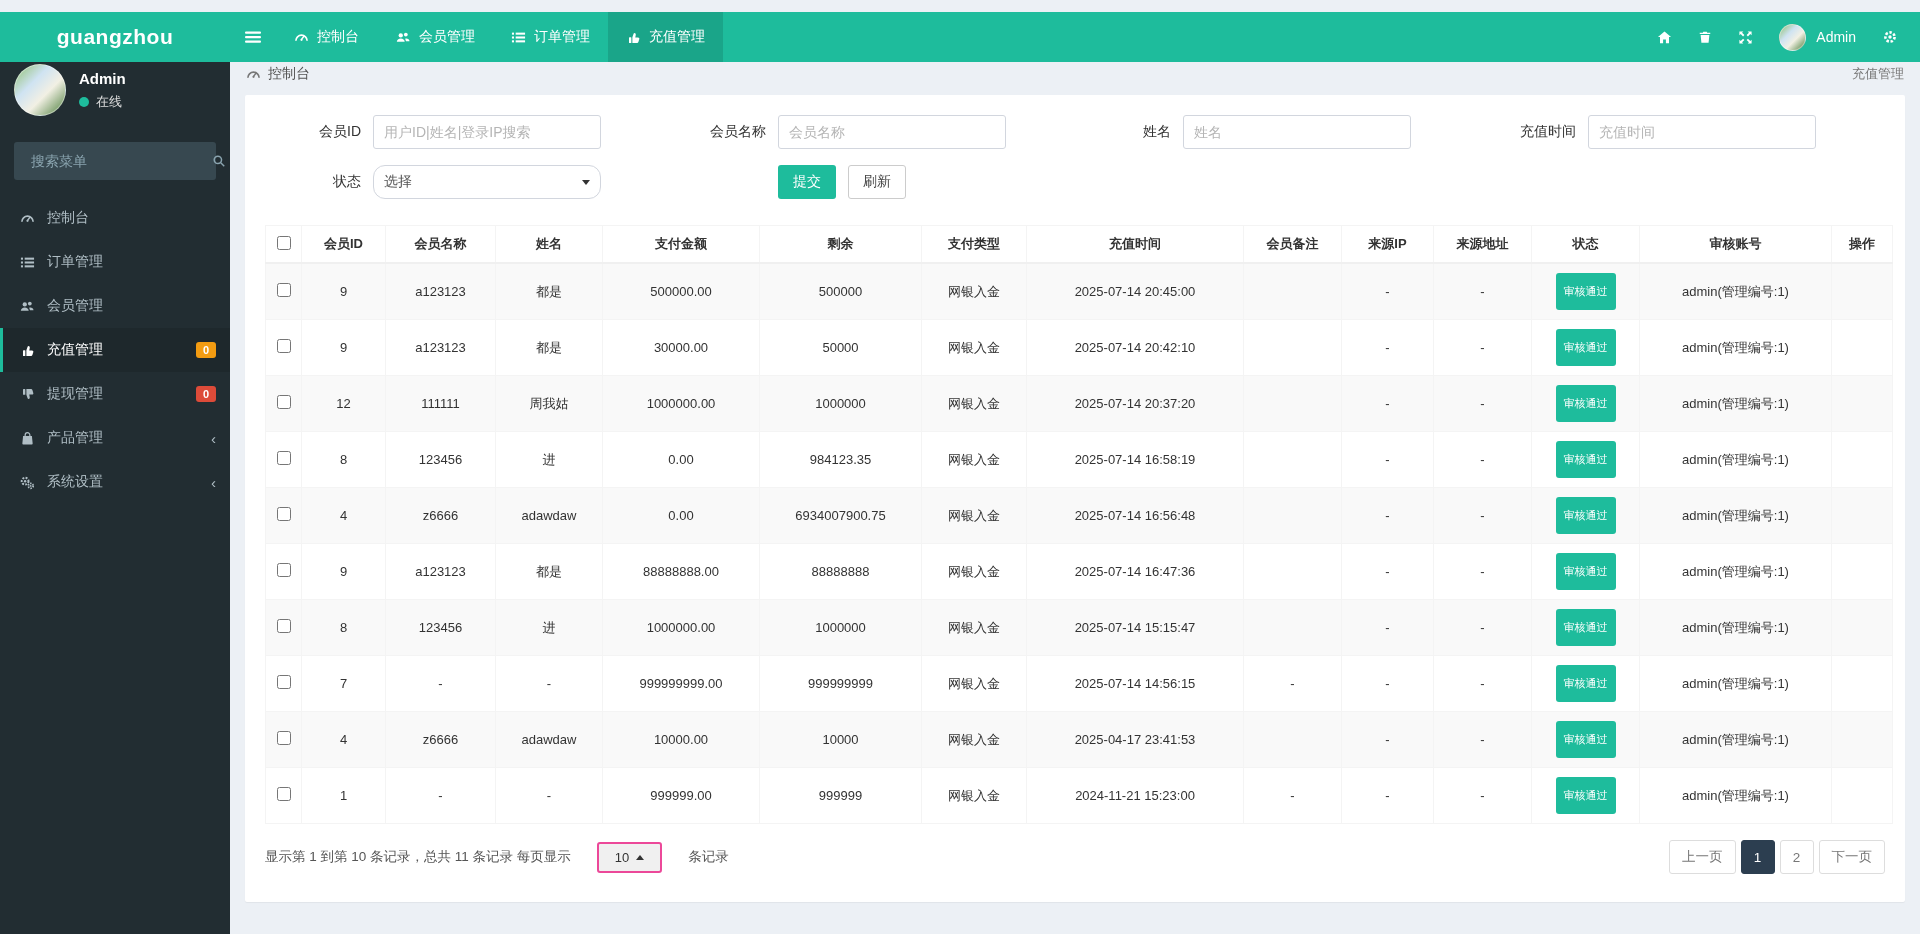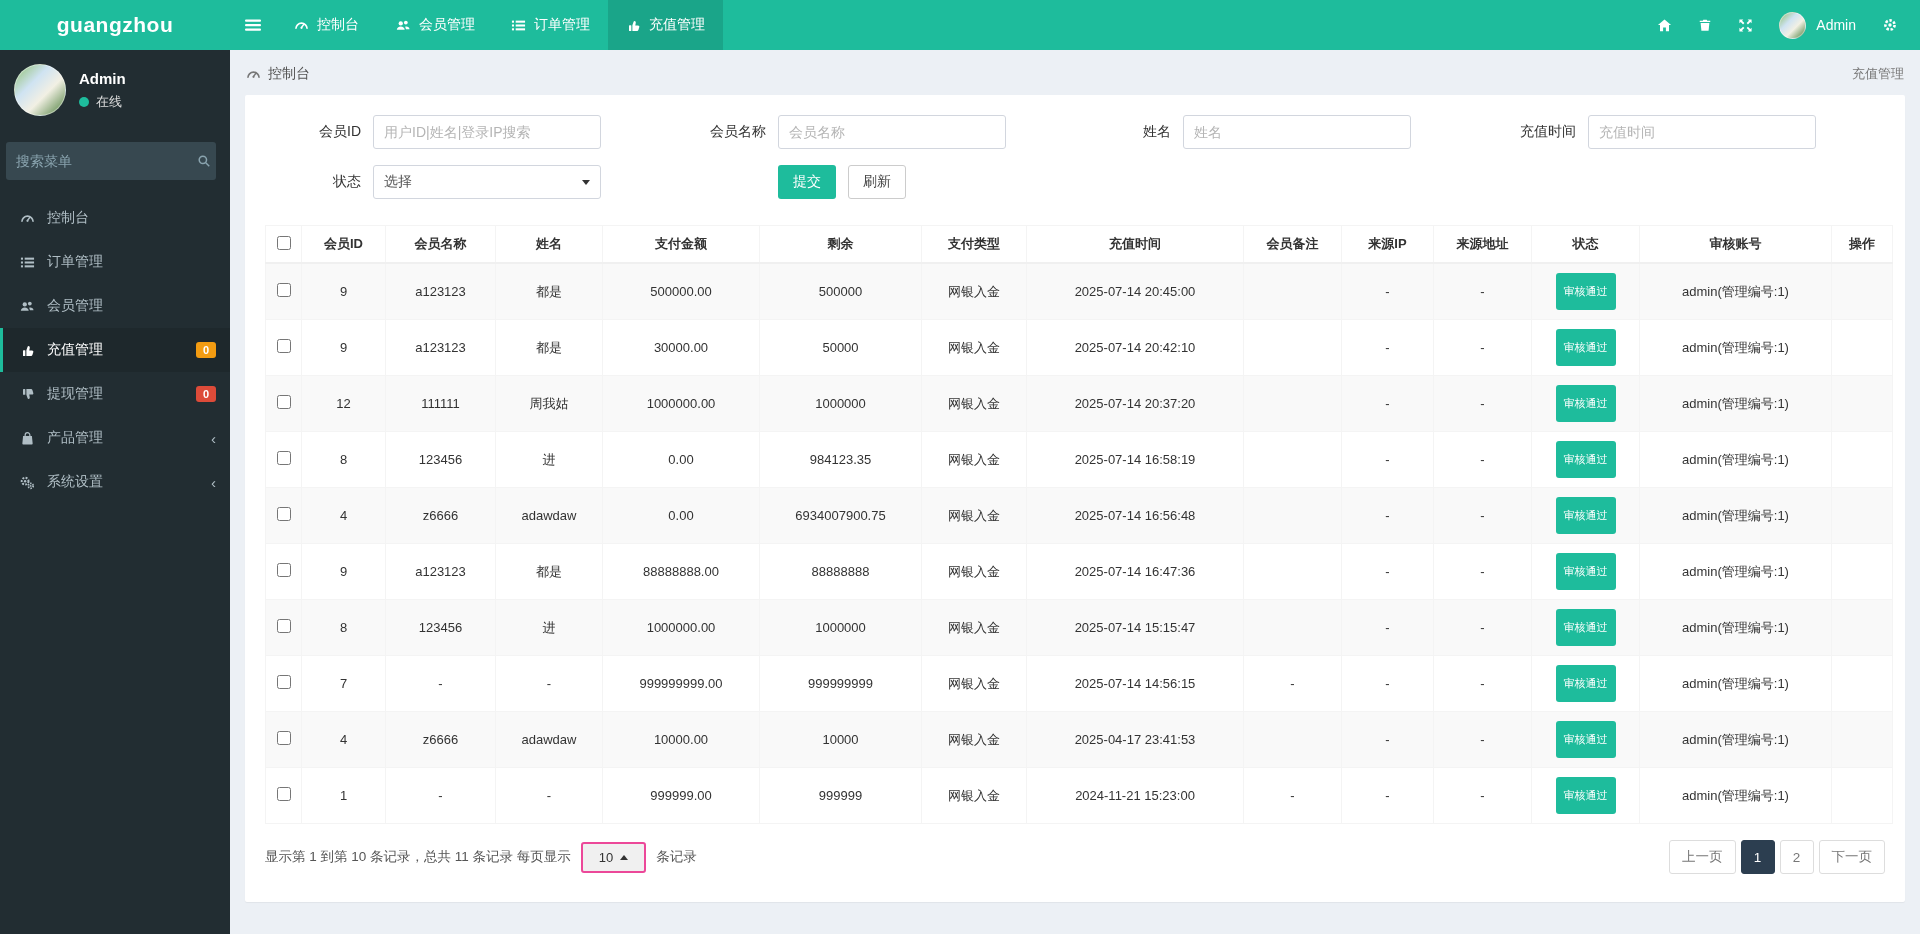--- a/index.html
+++ b/index.html
@@ -2,41 +2,41 @@
 <html><head>
 <meta charset="utf-8">
 <style>
   * { margin:0; padding:0; box-sizing:border-box; }
   html,body { width:1920px; height:934px; overflow:hidden; }
   body { font-family:"Liberation Sans", sans-serif; font-size:13px; background:#ecf0f5; color:#333; }
   .icon { display:inline-flex; align-items:center; justify-content:center; }
   .icon svg { display:block; }
 
   
-  .navbar { position:absolute; top:0; left:0; width:1920px; height:50px; background:#1ebc9c; display:flex; align-items:stretch; z-index:5; }
+  .navbar { position:absolute; top:12px; left:0; width:1920px; height:50px; background:#1ebc9c; display:flex; align-items:stretch; z-index:5; }
   .brand { width:230px; display:flex; align-items:center; justify-content:center; color:#fff; font-size:21px; font-weight:bold; letter-spacing:0.5px; }
   .nav-left { display:flex; align-items:stretch; flex:1; }
   .hamburger { width:46px; display:flex; align-items:center; justify-content:center; color:#fff; cursor:pointer; }
   .nav-item { display:flex; align-items:center; gap:8px; padding:0 18px; color:#fff; font-size:14px; cursor:pointer; text-decoration:none; }
   .nav-item.active { background:rgba(0,0,0,0.12); }
   .nav-right { display:flex; align-items:center; gap:26px; padding-right:22px; color:#fff; }
   .nav-right .icon { cursor:pointer; }
   .nav-user { display:flex; align-items:center; gap:10px; cursor:pointer; }
   .avatar { border-radius:50%; background:linear-gradient(135deg,#8fbf6f 0%,#cfe3f2 35%,#f2f0e4 60%,#4a7d3a 100%); border:1px solid rgba(255,255,255,0.4); }
   .avatar.sm { width:27px; height:27px; }
   .nav-user-name { font-size:14px; color:#fff; }
 
   
   .sidebar { position:absolute; top:50px; left:0; width:230px; height:884px; background:#222d32; }
   .user-panel { display:flex; align-items:center; gap:13px; padding:14px 12px 16px 14px; }
   .avatar.lg { width:52px; height:52px; }
   .user-name { color:#fff; font-size:15px; font-weight:bold; margin-bottom:6px; }
   .user-status { color:#ddd; font-size:13px; display:flex; align-items:center; gap:7px; }
   .status-dot { width:10px; height:10px; border-radius:50%; background:#1ebc9c; display:inline-block; }
-  .side-search { margin:10px 14px 16px 6px; background:#374850; border-radius:3px; height:38px; display:flex; align-items:center; padding:0 10px; }
+  .side-search { margin:10px 14px 16px 14px; background:#374850; border-radius:3px; height:38px; display:flex; align-items:center; padding:0 17px; }
   .side-search input { flex:1; background:transparent; border:none; outline:none; color:#cfd8dc; font-size:14px; font-family:inherit; }
   .side-search input::placeholder { color:#8aa4af; }
   .side-search .icon { color:#8aa4af; cursor:pointer; }
   .side-menu { list-style:none; }
   .side-item { display:flex; align-items:center; padding:13px 14px 13px 15px; color:#b0bec5; font-size:14px; cursor:pointer; border-left:3px solid transparent; }
   .side-item .icon { width:18px; margin-right:11px; color:#b0bec5; }
   .side-item.active { background:#1e282c; color:#fff; border-left-color:#1ebc9c; }
   .side-item.active .icon { color:#fff; }
   .side-label { flex:1; }
   .side-badge { font-size:11px; font-weight:bold; color:#fff; padding:2px 7px; border-radius:3px; }
@@ -50,39 +50,39 @@
   .crumb-right { font-size:13px; color:#777; }
 
   .card { background:#fff; margin:0 15px; padding:20px 20px 28px 20px; border-radius:2px; box-shadow:0 1px 1px rgba(0,0,0,0.05); }
 
   
   .filter-grid { display:grid; grid-template-columns:repeat(4,1fr); row-gap:16px; margin-bottom:26px; }
   .filter-cell { display:flex; align-items:center; }
   .filter-label { width:96px; text-align:right; margin-right:12px; font-size:14px; color:#333; }
   .f-input { width:228px; height:34px; border:1px solid #d2d6de; border-radius:3px; padding:0 10px; font-size:14px; color:#555; font-family:inherit; outline:none; }
   .f-input::placeholder { color:#b5b5b5; }
-  .f-select { width:228px; height:34px; border:1px solid #d2d6de; border-radius:3px; padding:0 10px; font-size:14px; color:#555; display:flex; align-items:center; justify-content:space-between; cursor:pointer; background:#fff; }
+  .f-select { width:228px; height:34px; border:1px solid #d2d6de; border-radius:12px; padding:0 10px; font-size:14px; color:#555; display:flex; align-items:center; justify-content:space-between; cursor:pointer; background:#fff; }
   .caret-down { width:0; height:0; border-left:4px solid transparent; border-right:4px solid transparent; border-top:5px solid #333; }
   .caret-up { width:0; height:0; border-left:4px solid transparent; border-right:4px solid transparent; border-bottom:5px solid #333; display:inline-block; margin-left:7px; }
   .btn-row { margin-left:108px; display:flex; gap:12px; }
   .btn { height:34px; padding:0 14px; border-radius:3px; font-size:14px; cursor:pointer; border:1px solid transparent; font-family:inherit; }
   .btn-submit { background:#1ebc9c; color:#fff; }
   .btn-refresh { background:#fff; color:#444; border-color:#ccc; }
 
   
   table { width:100%; border-collapse:collapse; table-layout:fixed; }
   th, td { border:1px solid #f4f4f4; text-align:center; padding:9px 4px; font-size:13px; color:#333; overflow:hidden; white-space:nowrap; }
   th { font-weight:bold; border-bottom:2px solid #f0f0f0; }
   tbody tr:nth-child(odd) { background:#f9f9f9; }
   table input[type=checkbox] { width:14px; height:14px; cursor:pointer; }
   .status-badge { background:#1ebc9c; color:#fff; font-size:11px; padding:11px 8px; border-radius:3px; display:inline-block; }
 
   
   .table-footer { display:flex; align-items:center; justify-content:space-between; margin-top:16px; color:#555; font-size:13.5px; }
-  .page-summary { display:flex; align-items:center; gap:6px; }
+  .page-summary { display:flex; align-items:center; gap:22px; }
   .page-size-btn { display:inline-flex; align-items:center; background:#f0f0f0; border:2px solid #ec4899; border-radius:3px; padding:6px 16px; font-size:13px; color:#333; cursor:pointer; margin:0 4px; }
   .pager { display:flex; gap:5px; }
   .page-btn { min-width:34px; height:34px; padding:0 12px; display:flex; align-items:center; justify-content:center; background:#fff; border:1px solid #ddd; border-radius:3px; color:#777; font-size:13.5px; cursor:pointer; }
   .page-btn.active { background:#2c3e50; border-color:#2c3e50; color:#fff; }
 </style>
 </head>
 <body>
 
 <header class="navbar">
   <div class="brand">guangzhou</div>

